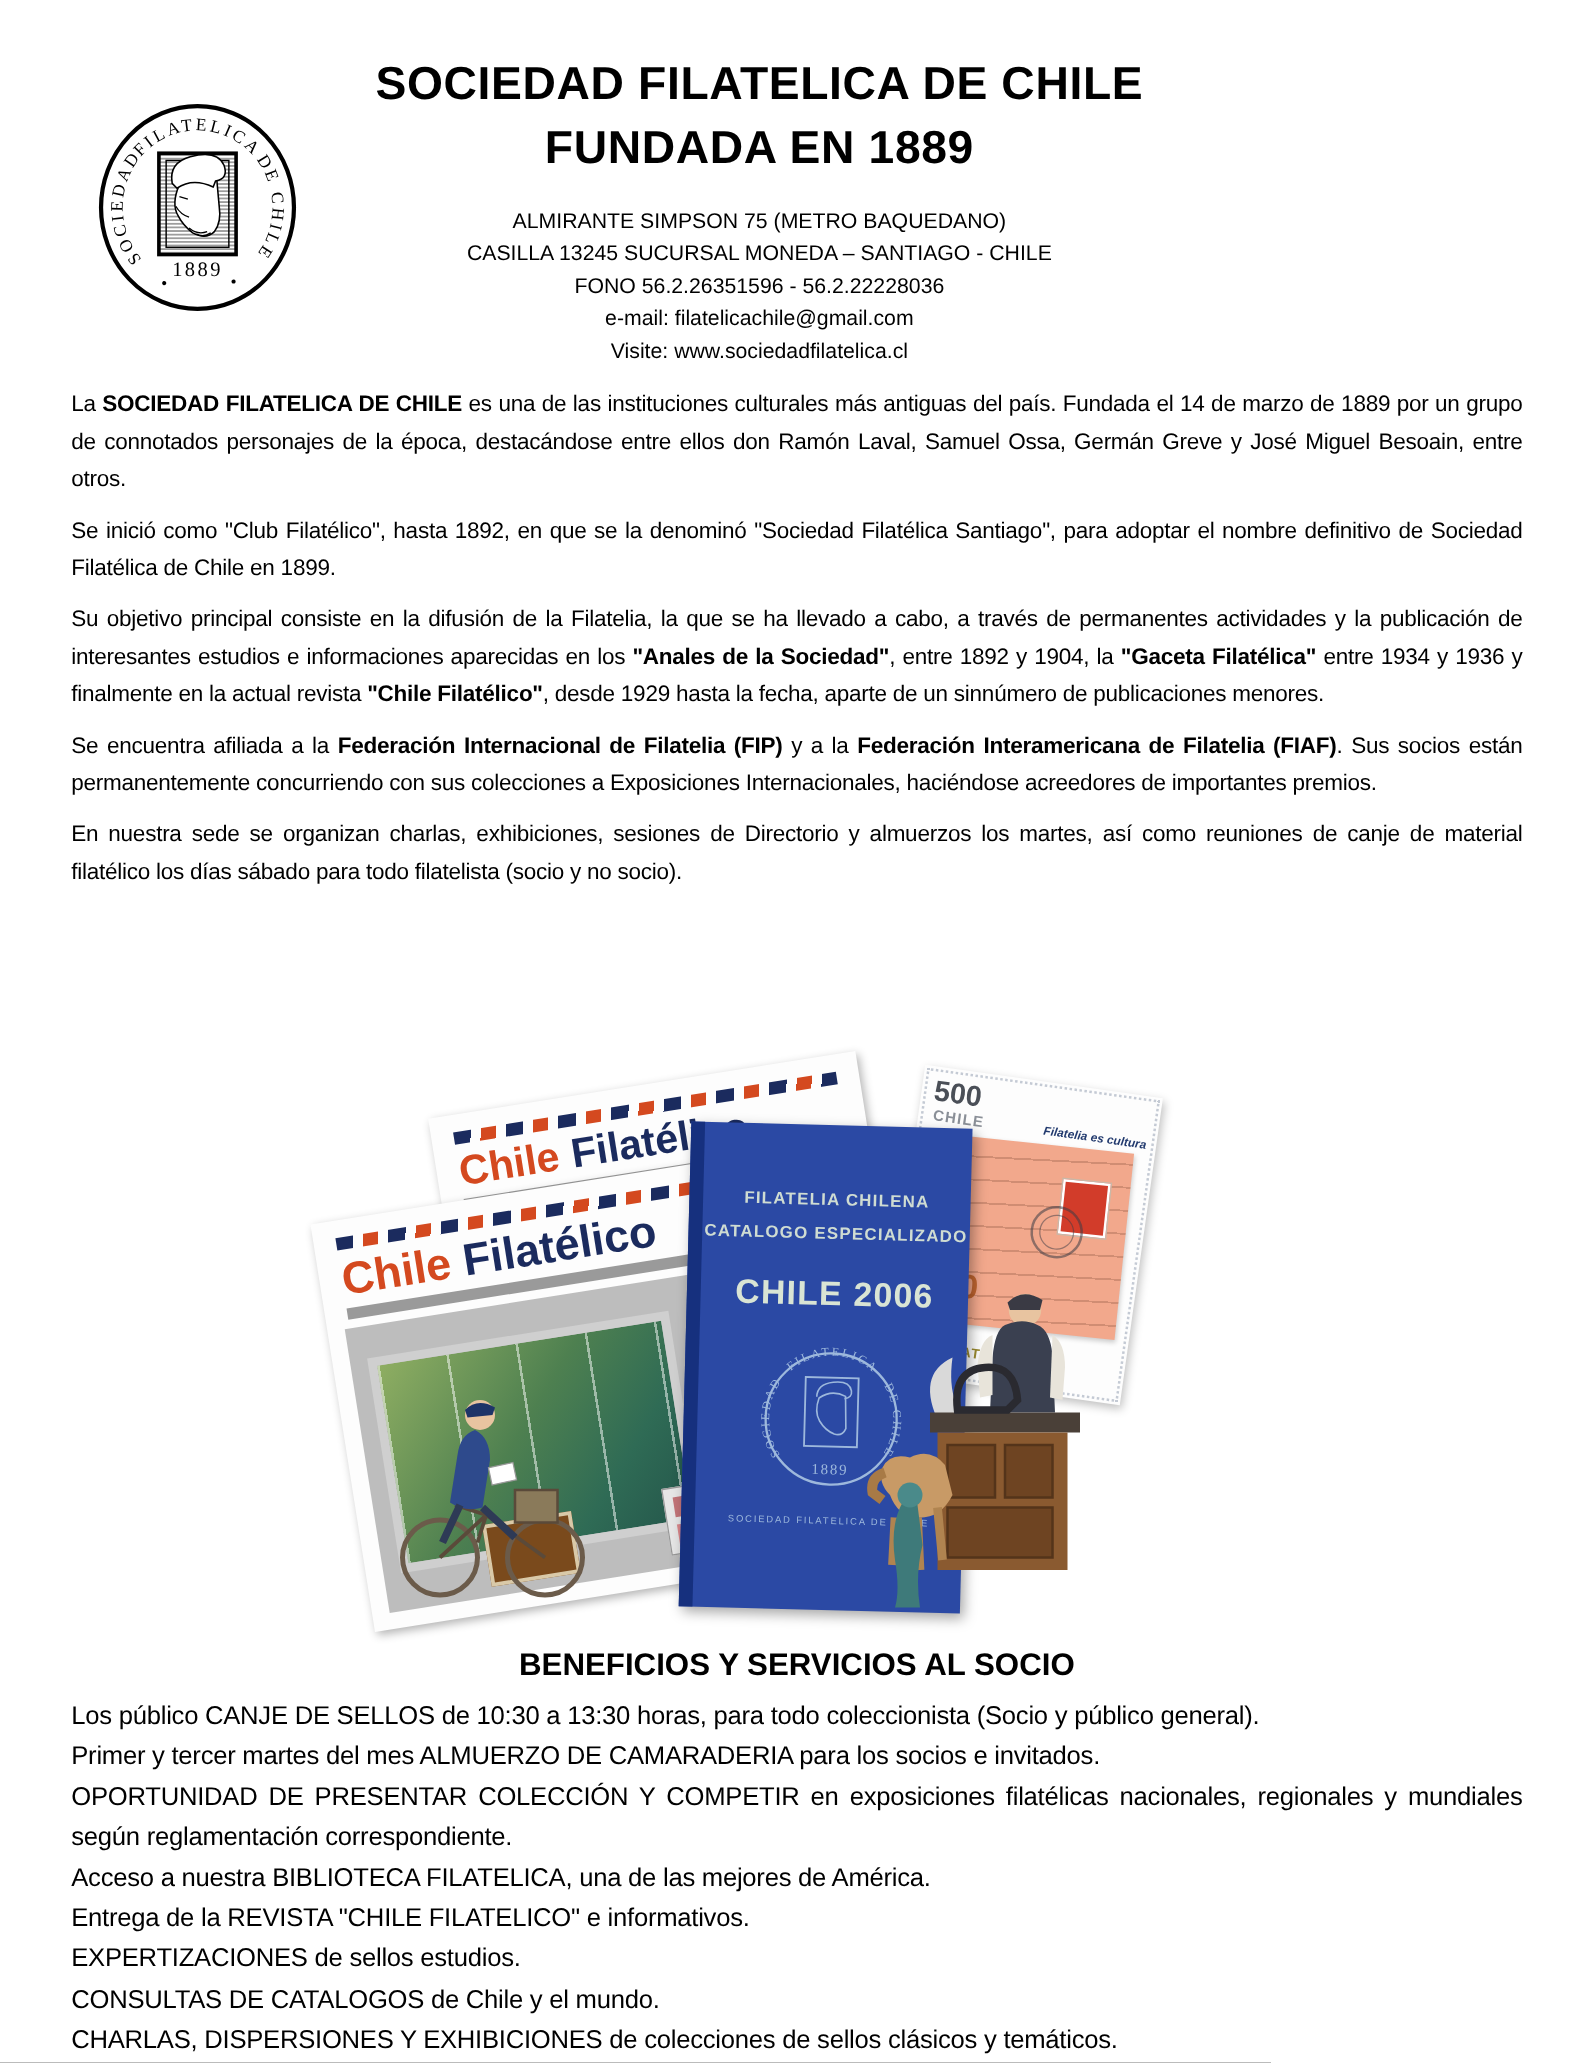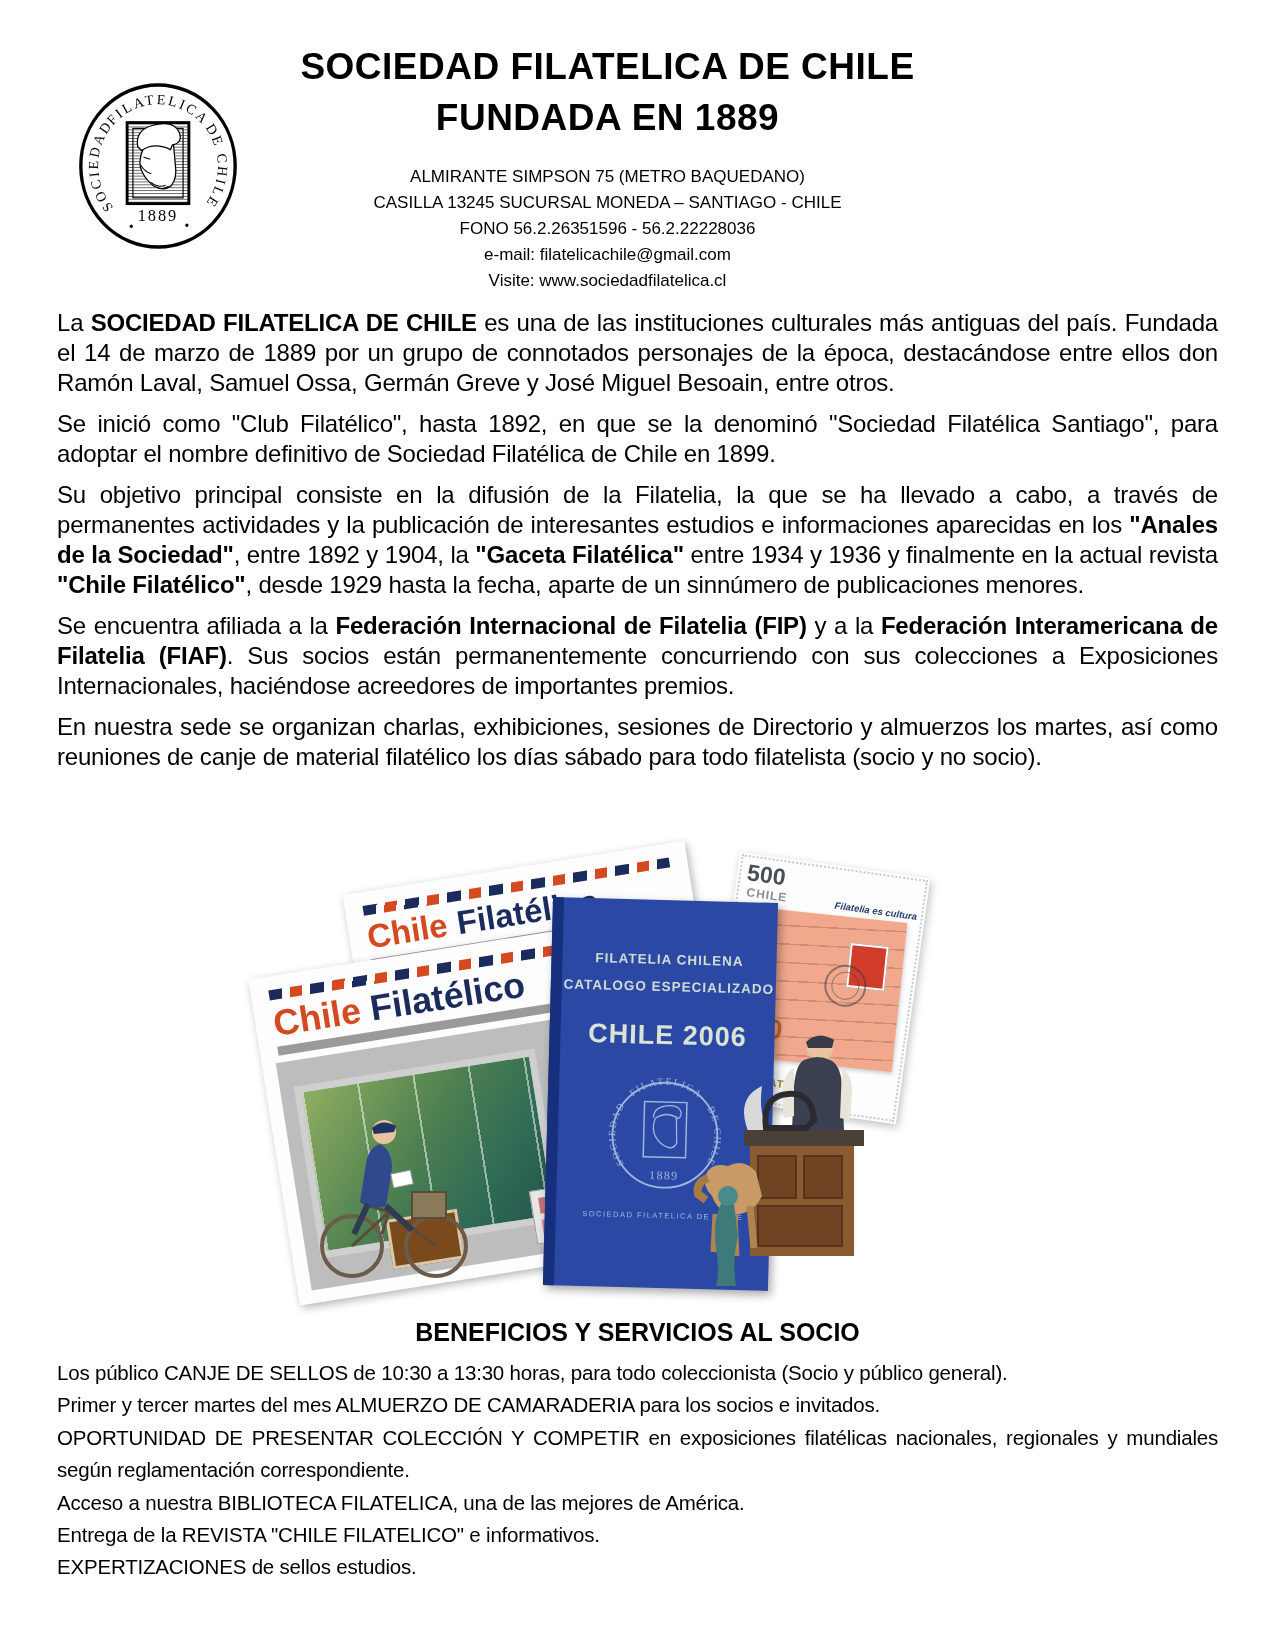--- a/index.html
+++ b/index.html
@@ -12,21 +12,21 @@
   .header-title-block{position:absolute; left:0; top:48px; width:1215px; text-align:center;}
   .doc-title{margin:0; font-size:37px; font-weight:bold; letter-spacing:.5px; line-height:1.0;}
   .doc-subtitle{margin:14px 0 0 0; font-size:37px; font-weight:bold; letter-spacing:.5px; line-height:1.0;}
   .address-block{margin-top:28px; font-size:17px; line-height:26px;}
   .addr-line{white-space:pre;}
   .logo{position:absolute; left:76px; top:82px; width:164px; height:168px;}
   .seal-text{font-family:"Liberation Serif", serif; font-size:14.5px; letter-spacing:2.5px; fill:#000;}
   .seal-year{font-family:"Liberation Serif", serif; font-size:17px; letter-spacing:2px; fill:#000;}
   
   .body-text{position:absolute; left:57px; top:308px; width:1161px;}
-  .para{margin:0 0 11px 0; font-size:24px; line-height:30px; text-align:justify; letter-spacing:-0.2px;}
+  .para{margin:0 0 11px 0; font-size:18px; line-height:30px; text-align:justify; letter-spacing:-0.2px;}
   .para b{font-weight:bold;}
   
   .collage{position:absolute; left:276px; top:852px; width:640px; height:438px;}
   .mag{position:absolute; background:#fdfdfd; box-shadow:2px 3px 8px rgba(0,0,0,.3);}
   .mag2{left:88px; top:14px; width:346px; height:302px; transform:rotate(-9deg); z-index:1;}
   .mag1{left:-4px; top:98px; width:352px; height:330px; transform:rotate(-9deg); z-index:2;}
   .airmail{height:10px; margin:14px 18px 5px 18px;
     background:repeating-linear-gradient(100deg, var(--magazine_navy) 0 14px, transparent 14px 22px, var(--magazine_red) 22px 34px, transparent 34px 42px);}
   .mag-title{padding:0 18px; font-weight:bold; line-height:1.05; white-space:nowrap;}
   .mag2 .mag-title{font-size:33px;}
@@ -232,16 +232,18 @@
 
   <section class="benefits">
     <h3 class="benefits-heading">BENEFICIOS Y SERVICIOS AL SOCIO</h3>
     <div>
         <div class="benefit-line"><span>Los público </span><b>CANJE DE SELLOS</b><span> de 10:30 a 13:30 horas, para todo coleccionista (Socio y público general).</span></div>
         <div class="benefit-line"><span>Primer y tercer martes del mes </span><b>ALMUERZO DE CAMARADERIA</b><span> para los socios e invitados.</span></div>
         <div class="benefit-line"><b>OPORTUNIDAD DE PRESENTAR COLECCIÓN Y COMPETIR</b><span> en exposiciones filatélicas nacionales, regionales y mundiales según reglamentación correspondiente.</span></div>
         <div class="benefit-line"><span>Acceso a nuestra </span><b>BIBLIOTECA FILATELICA</b><span>, una de las mejores de América.</span></div>
         <div class="benefit-line"><span>Entrega de la </span><b>REVISTA "CHILE FILATELICO"</b><span> e informativos.</span></div>
         <div class="benefit-line"><b>EXPERTIZACIONES</b><span> de sellos estudios.</span></div>
+        <div class="benefit-line"><b>CONSULTAS DE CATALOGOS</b><span> de Chile y el mundo.</span></div>
+        <div class="benefit-line"><b>CHARLAS, DISPERSIONES Y EXHIBICIONES</b><span> de colecciones de sellos clásicos y temáticos.</span></div>
       </div>
   </section>
 
 </div>
 
 </body></html>

